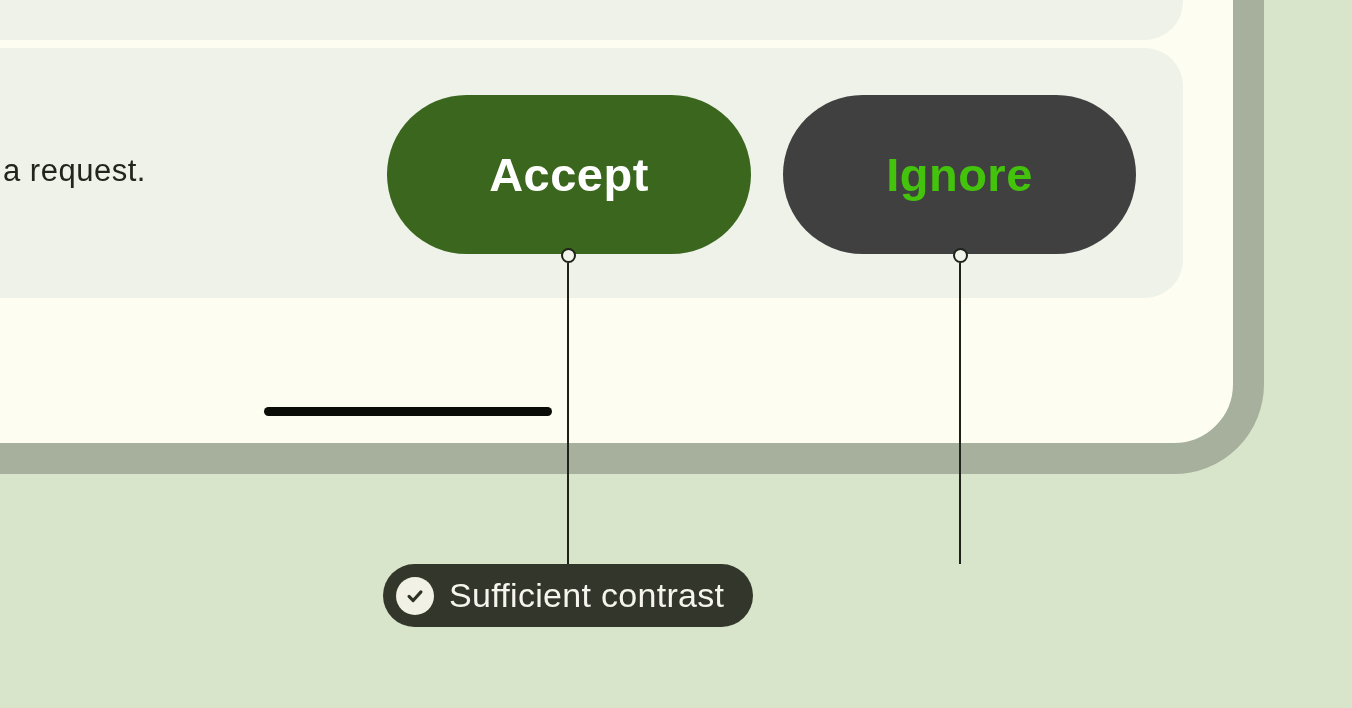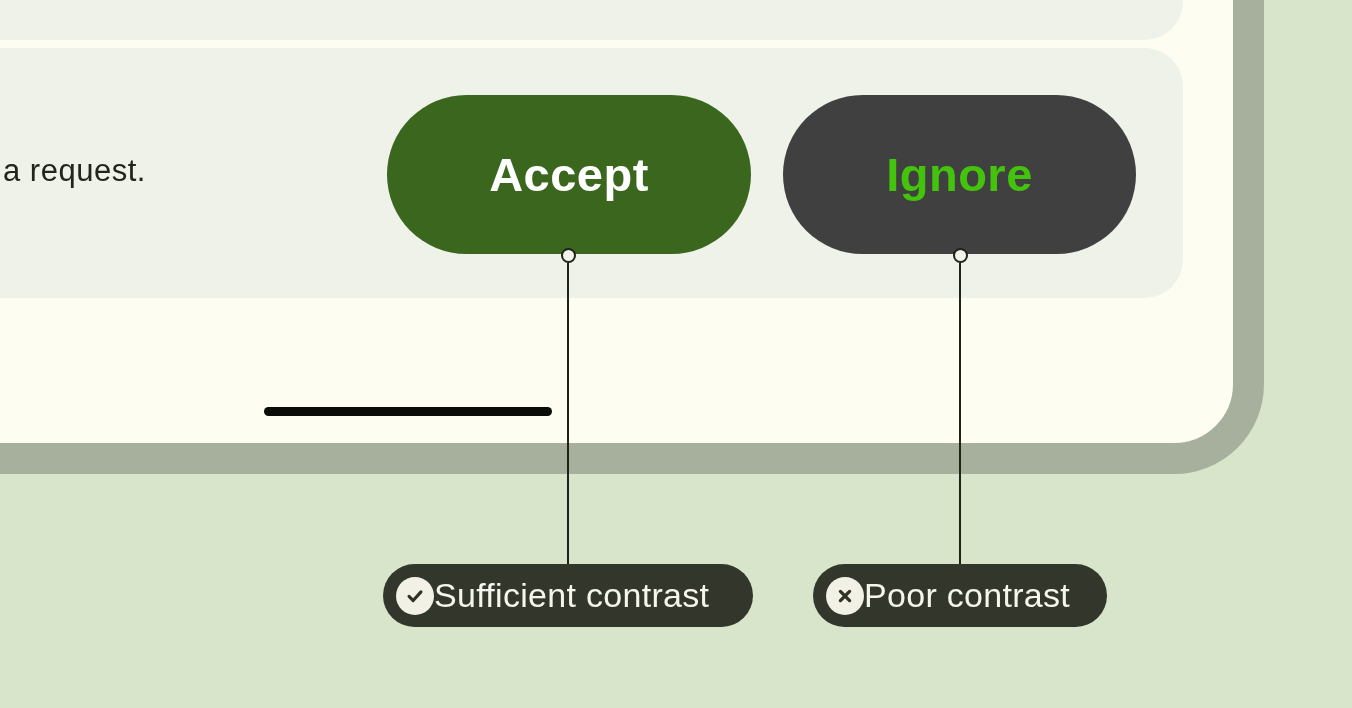--- a/index.html
+++ b/index.html
@@ -99,21 +99,21 @@
   .callout {
     position: absolute;
     top: 564px;
     height: 63px;
     box-sizing: border-box;
     background: #32362B;
     border-radius: 33px;
     display: flex;
     align-items: center;
     padding: 0 24px 0 13px;
-    gap: 0;
+    gap: 15px;
     color: #F6F5ED;
     font-size: 34px;
     letter-spacing: 0.3px;
     white-space: nowrap;
   }
   .callout-sufficient { left: 383px; width: 370px; }
   .callout-poor { left: 813px; width: 294px; }
 
   .callout-icon-circle {
     flex: 0 0 auto;
@@ -157,22 +157,14 @@
 
   <div class="callout callout-sufficient">
     <span class="callout-icon-circle">
       <svg width="22" height="22" viewBox="0 0 24 24" fill="none">
         <path d="M5.5 12.5 L10 17 L18.5 7.5" stroke="#2E3227" stroke-width="3.4" stroke-linecap="round" stroke-linejoin="round"></path>
       </svg>
     </span>
     <span class="callout-label">Sufficient contrast</span>
   </div>
 
-  <div class="callout callout-poor">
-    <span class="callout-icon-circle">
-      <svg width="22" height="22" viewBox="0 0 24 24" fill="none">
-        <path d="M7 7 L17 17 M17 7 L7 17" stroke="#2E3227" stroke-width="3.6" stroke-linecap="round" stroke-linejoin="round"></path>
-      </svg>
-    </span>
-    <span class="callout-label">Poor contrast</span>
-  </div>
 
 </div>
 
 </body></html>

